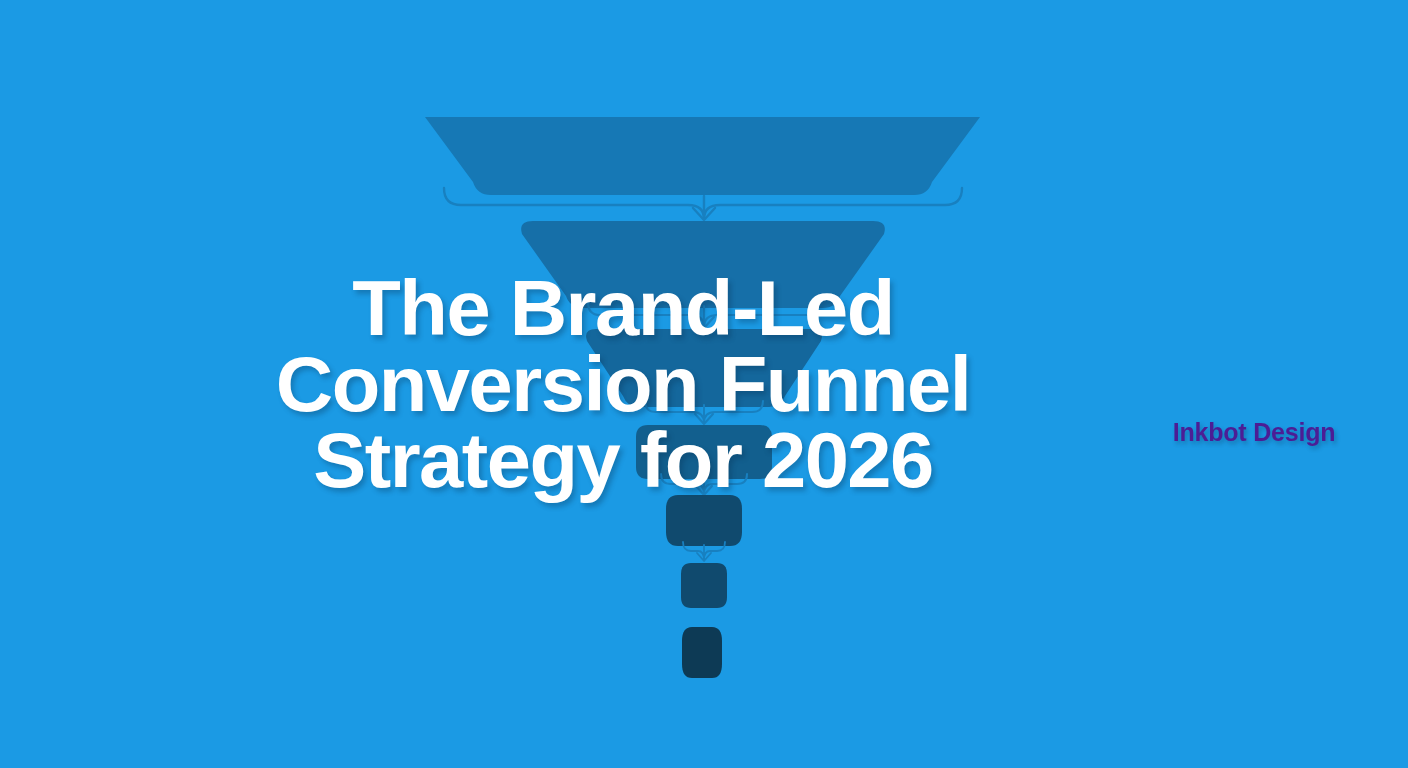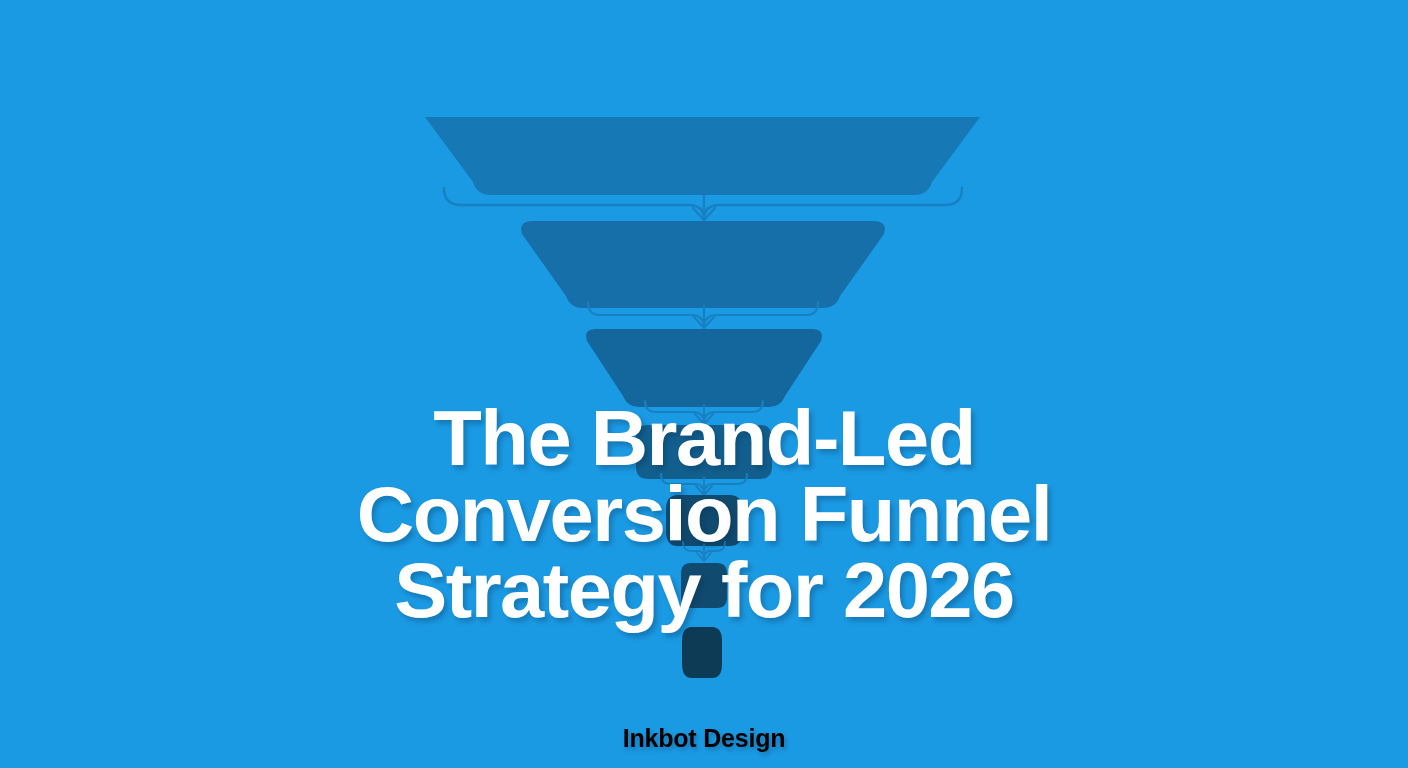--- a/index.html
+++ b/index.html
@@ -34,23 +34,23 @@
     width: 1408px;
     height: 768px;
   }
 
   
   .text-layer {
     position: absolute;
     inset: 0;
     z-index: 2;
     display: flex;
-    flex-direction: column;
+    flex-direction: row;
     align-items: center;
-    justify-content: flex-end;
+    justify-content: center;
   }
 
   .headline {
     margin: 0;
     padding: 0;
     width: 1100px;
     text-align: center;
     color: #ffffff;
     font-family: "Liberation Sans", sans-serif;
     font-weight: 700;
@@ -59,25 +59,25 @@
     letter-spacing: -1.5px;
     text-shadow: 3px 4px 5px rgba(8, 48, 78, 0.30);
     transform: scaleX(1.02);
   }
   .headline .hl-line {
     display: block;
     white-space: nowrap;
   }
 
   .byline {
-    margin: 16px;
+    margin: 0;
     padding: 0;
     margin-top: 96px;
     text-align: center;
-    color: #000000;
+    color: #4c1d95;
     font-family: "Liberation Sans", sans-serif;
     font-weight: 700;
     font-size: 25px;
     line-height: 28px;
     letter-spacing: -0.2px;
     text-shadow: 2px 3px 4px rgba(8, 48, 78, 0.32);
   }
 </style>
 </head>
 <body>

